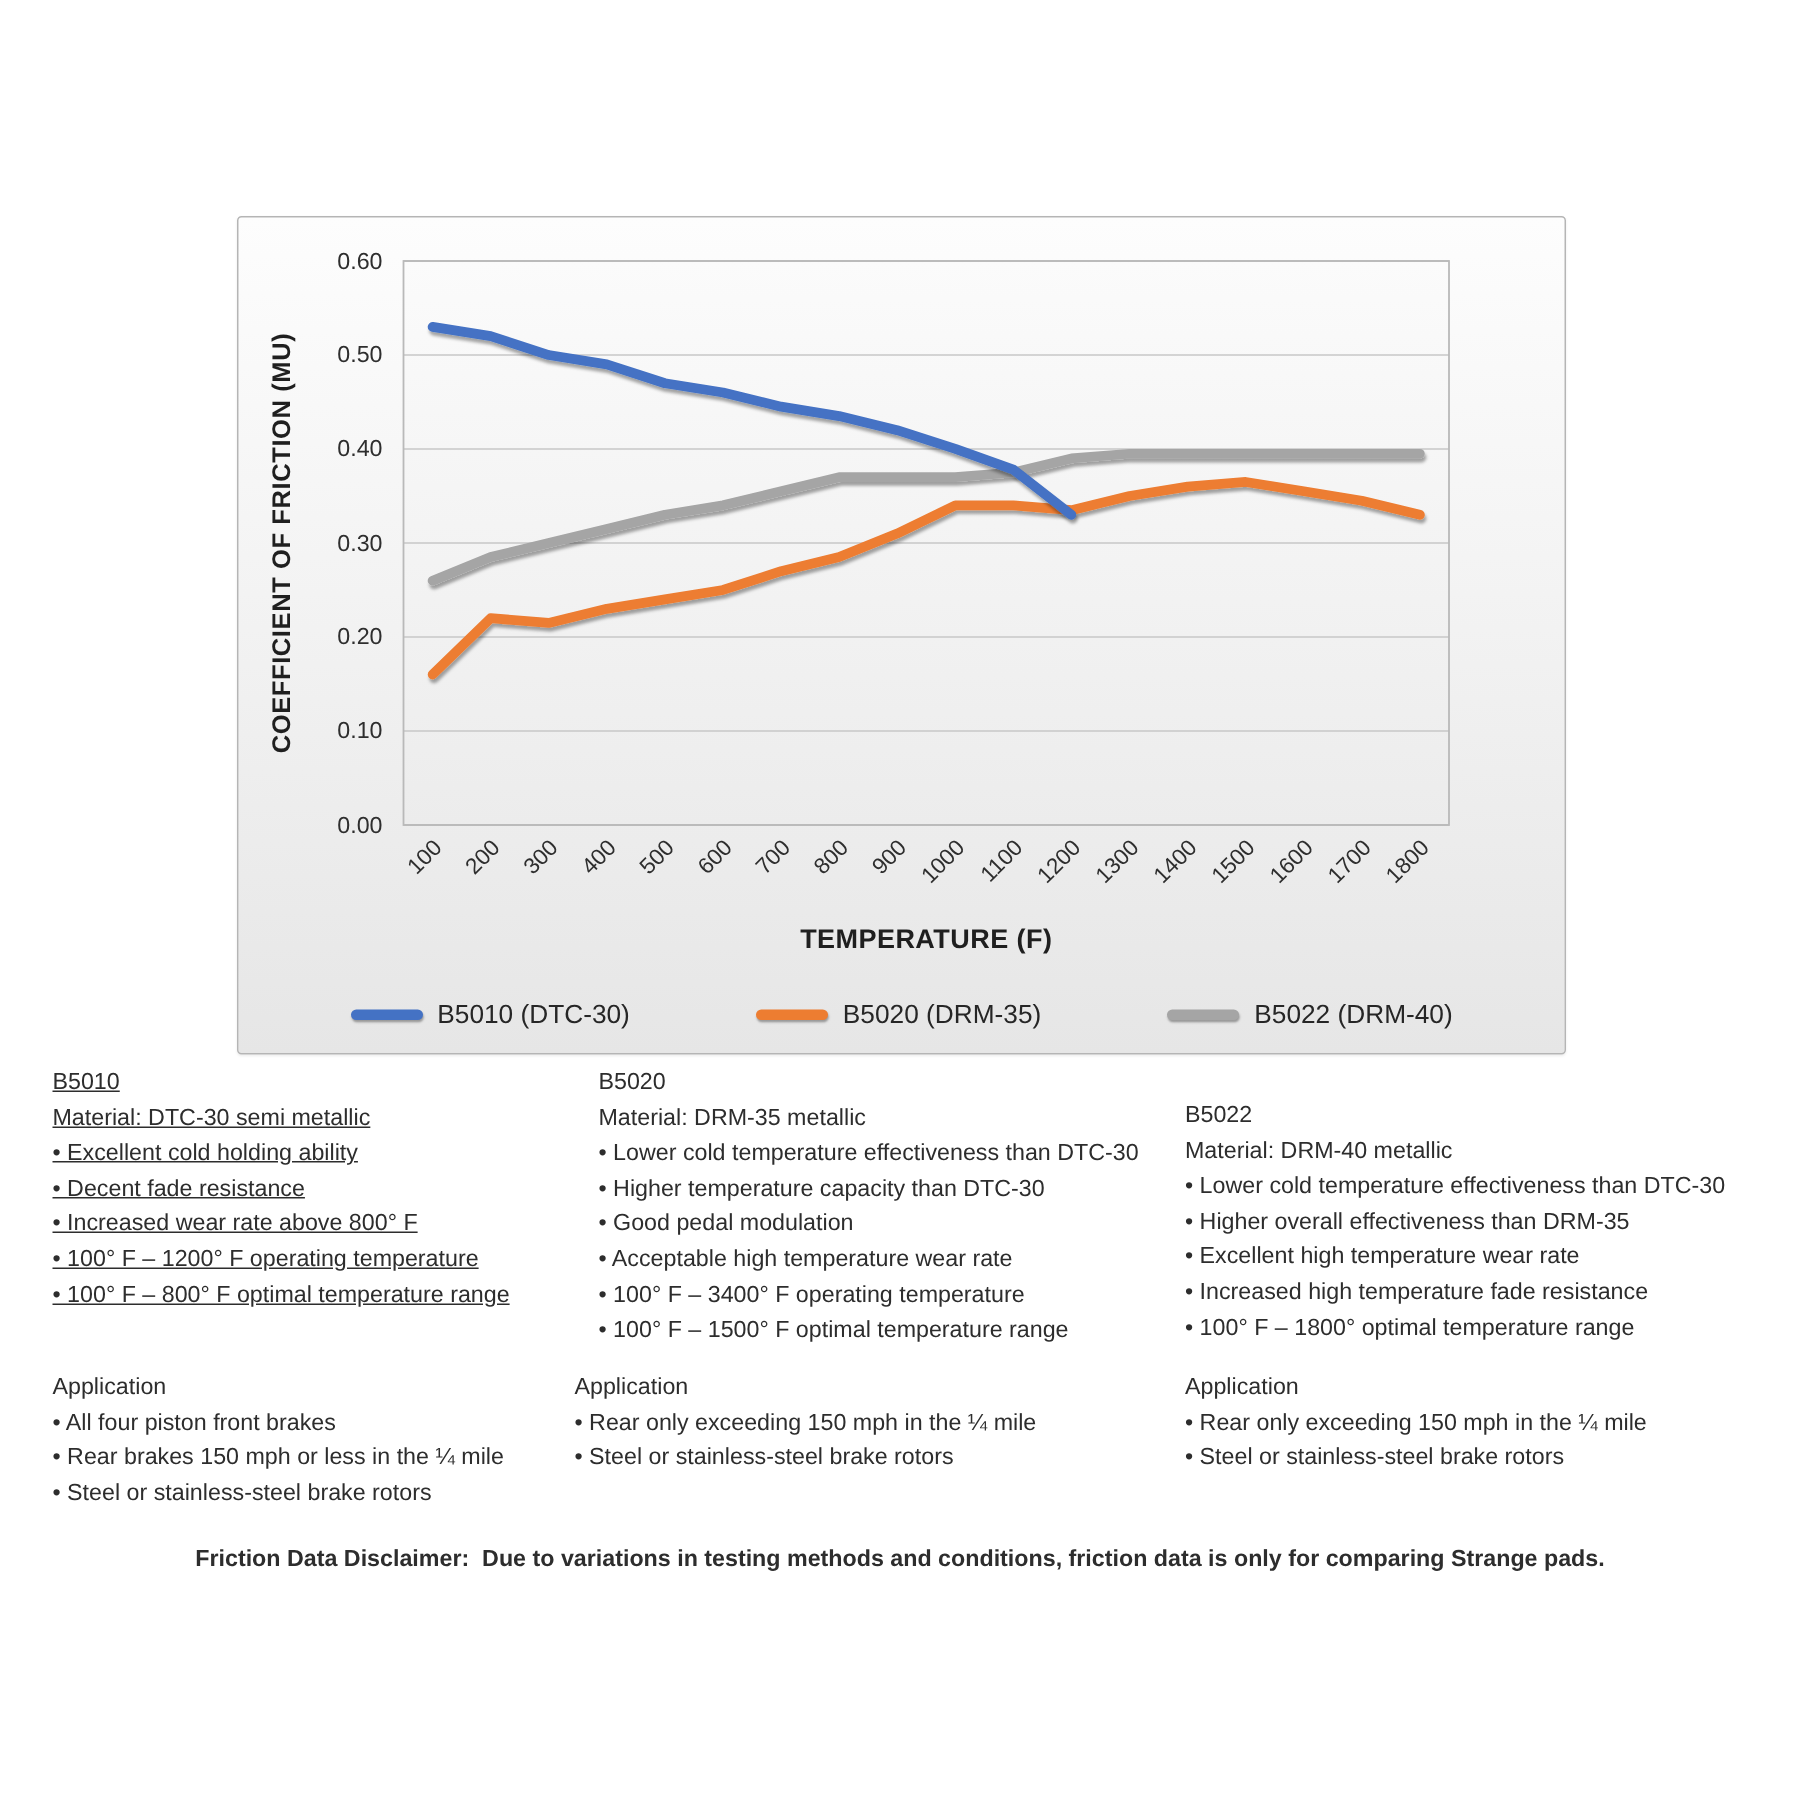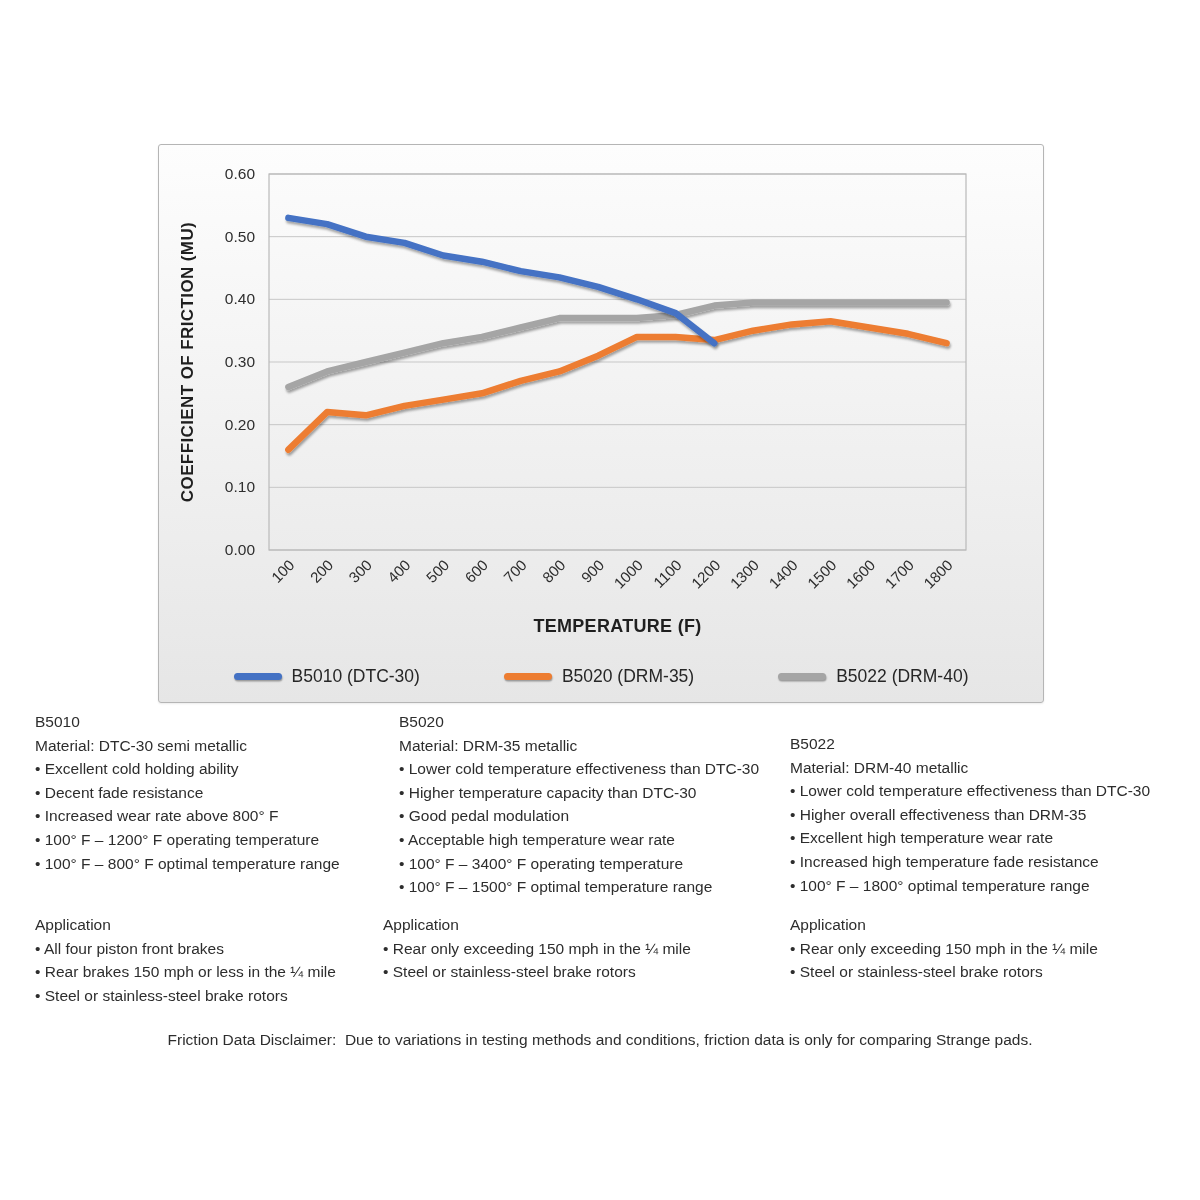--- a/index.html
+++ b/index.html
@@ -39,20 +39,21 @@
   .text-row { position: absolute; left: 0; top: 0; width: 1200px; }
   .text-col { position: absolute; font-size: 15.5px; line-height: 23.6px; white-space: nowrap; }
   .text-col .col-heading { }
   .text-line { }
 
   
   .disclaimer {
     position: absolute; left: 0; top: 1031px; width: 1200px;
     text-align: center; font-size: 15.5px; color: #2d2d2d;
     white-space: pre-wrap;
+    font-weight: bold;
   }
 </style>
 </head>
 <body>
 
 <div class="page">
 
   <section class="chart-panel">
     <svg id="chart-svg" class="chart-svg" viewBox="0 0 884 557">
         <defs>
@@ -114,21 +115,21 @@
           <span class="legend-label">B5020 (DRM-35)</span>
         </div>
         <div class="legend-item">
           <span class="legend-swatch" style="background: rgb(165, 165, 165);"></span>
           <span class="legend-label">B5022 (DRM-40)</span>
         </div>
       </div>
   </section>
 
   <div id="info-row" class="text-row">
-      <div class="text-col" style="left: 35px; top: 710px;">
+      <div class="text-col" style="left: 35px; top: 710px; text-decoration: underline;">
         <div class="col-heading">B5010</div>
         <div class="text-line">Material: DTC-30 semi metallic</div>
         <div class="text-line">• Excellent cold holding ability</div>
         <div class="text-line">• Decent fade resistance</div>
         <div class="text-line">• Increased wear rate above 800° F</div>
         <div class="text-line">• 100° F – 1200° F operating temperature</div>
         <div class="text-line">• 100° F – 800° F optimal temperature range</div>
       </div>
       <div class="text-col" style="left: 399px; top: 710px;">
         <div class="col-heading">B5020</div>

